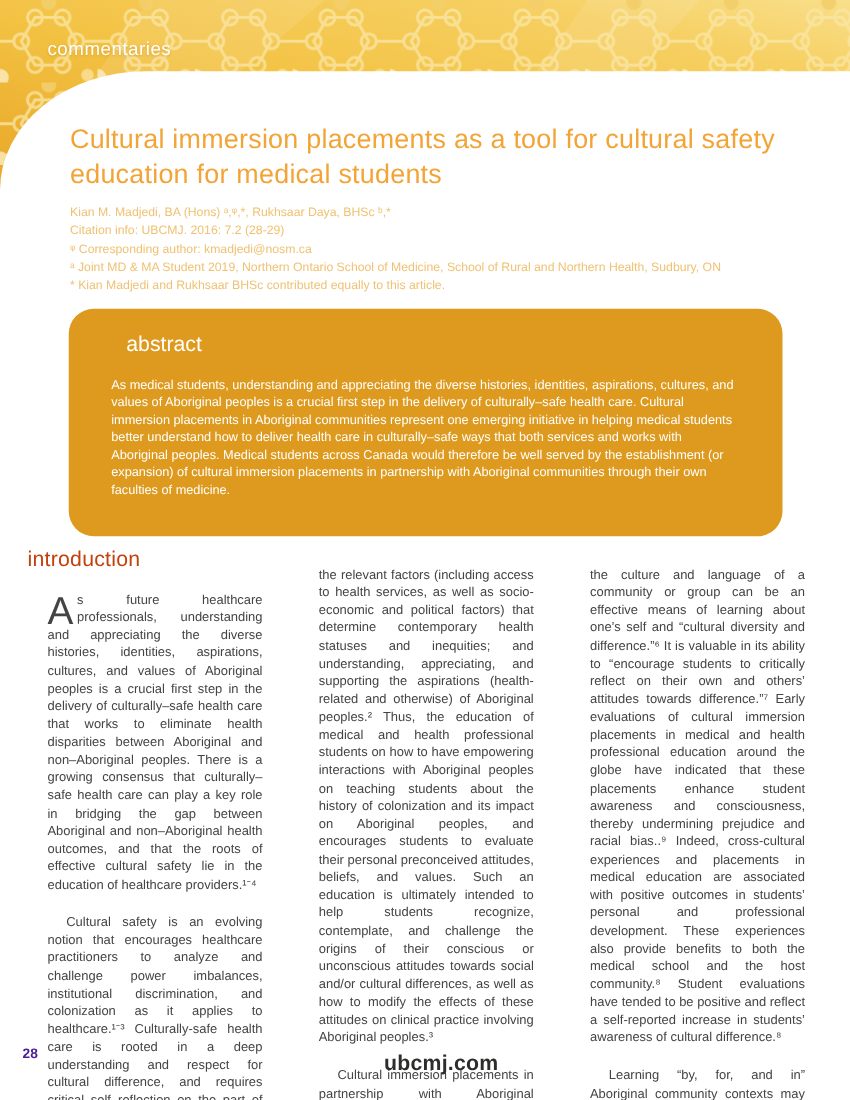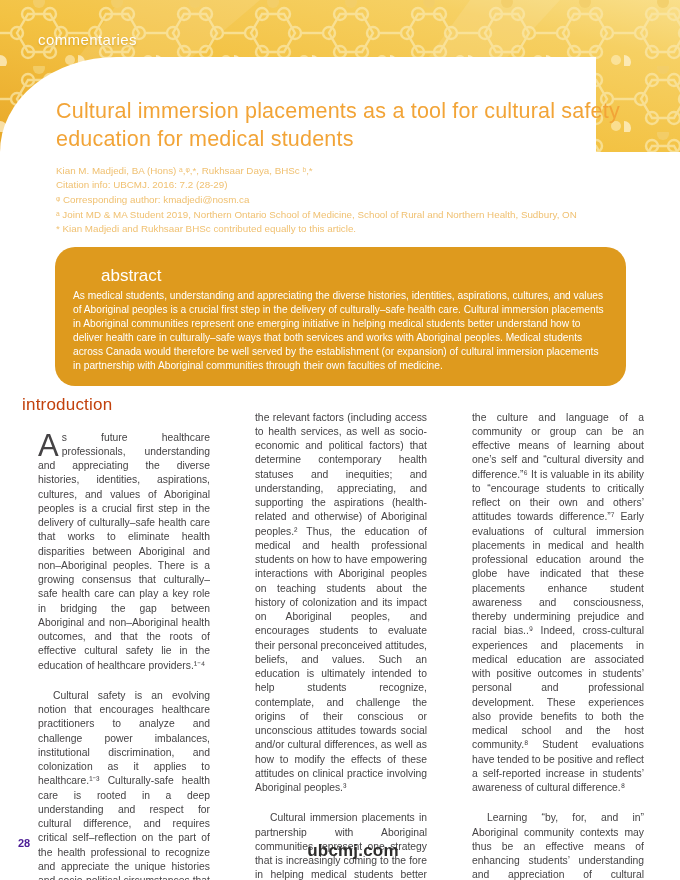--- a/index.html
+++ b/index.html
@@ -1,21 +1,21 @@
 <!DOCTYPE html>
 <html><head>
 <meta charset="utf-8">
 <style>
   html,body{margin:0;padding:0;background:#ffffff;}
   .page{
     position:relative;width:680px;height:880px;overflow:hidden;background:#ffffff;
     font-family:"Liberation Sans", sans-serif;color:#454345;
   }
   
-  .header{position:relative;width:596px;height:152px;text-decoration:underline;}
+  .header{position:relative;width:680px;height:152px;text-decoration:underline;}
   .header svg{position:absolute;top:0;left:0;}
   .white-cut{
     position:absolute;top:57px;left:0;right:0;bottom:0;background:#ffffff;
     border-top-left-radius:118px 96px;
   }
   .section-label{
     position:absolute;left:38px;top:31px;color:#ffffff;font-size:15px;
     letter-spacing:.4px;text-shadow:0 1px 2px rgba(175,125,20,.45);
   }
   
@@ -25,21 +25,21 @@
     max-width:580px;letter-spacing:.2px;
   }
   .meta{color:#F0C172;font-size:9.8px;line-height:14.6px;}
   .meta div{white-space:nowrap;}
   
   .abstract{
     margin:10px 54px 0 55px;background:#DE9A1E;border-radius:20px;
     padding:7px 18px 13px 18px;color:#ffffff;
   }
   .abstract h2{margin:12px 0 3px 28px;font-size:17px;font-weight:normal;}
-  .abstract p{margin:0;font-size:10.2px;line-height:14px;text-align:left;}
+  .abstract p{margin:16px;font-size:10.2px;line-height:14px;text-align:left;}
   
   .cols{
     display:flex;gap:13px;padding:9px 16px 0 22px;height:498px;overflow:hidden;
   }
   .col{width:204px;flex:0 0 204px;}
   .col p{
     margin:16px;font-size:10.35px;line-height:14.25px;text-align:justify;color:#454345;
   }
   .col p.indent{text-indent:15px;}
   h3.sec{

